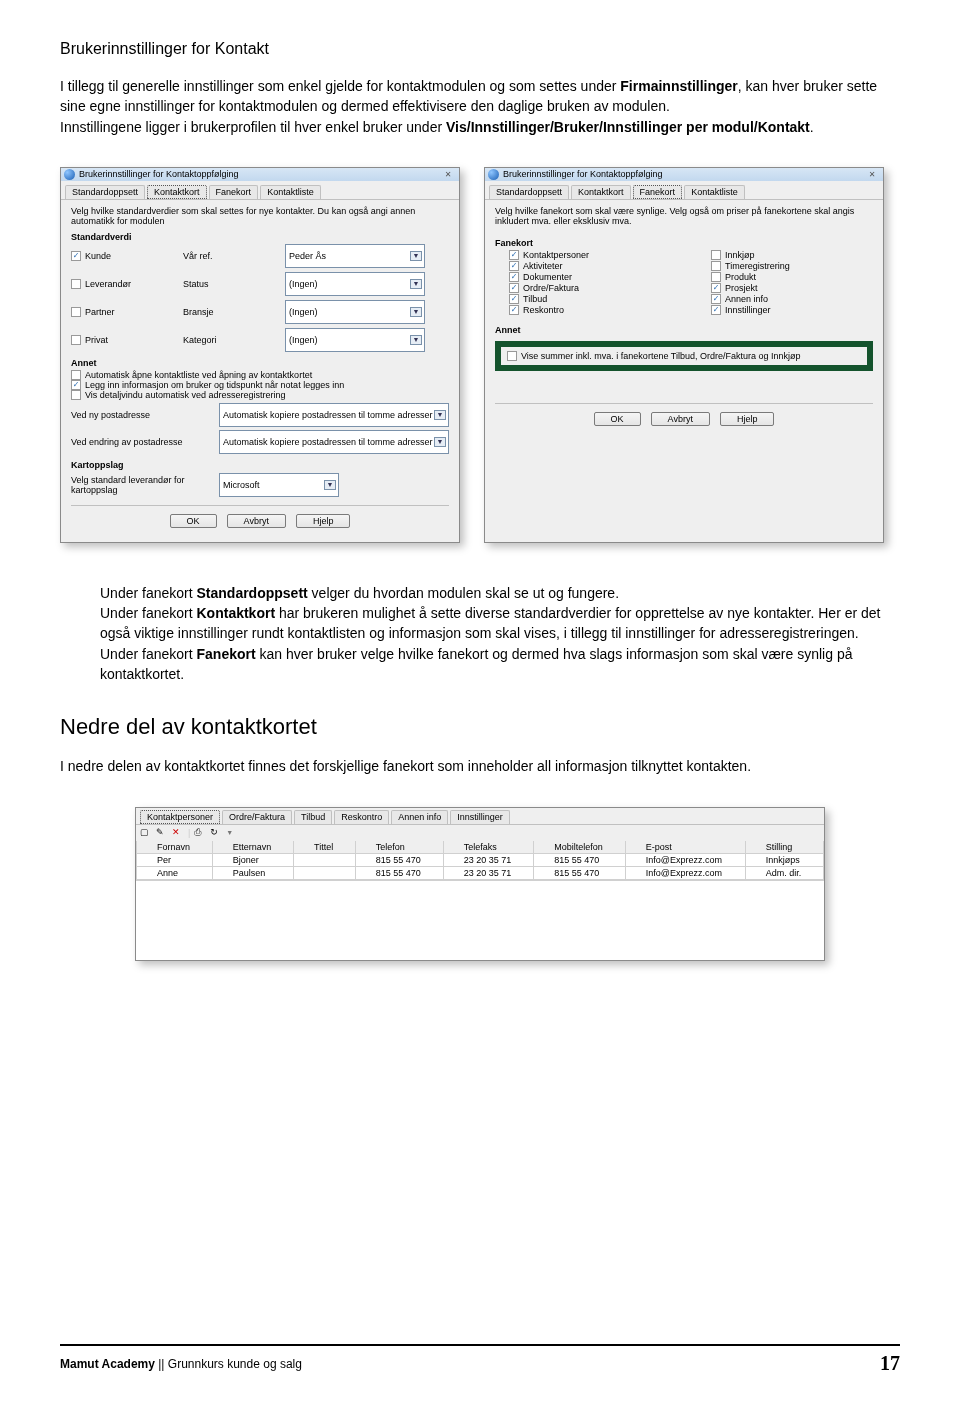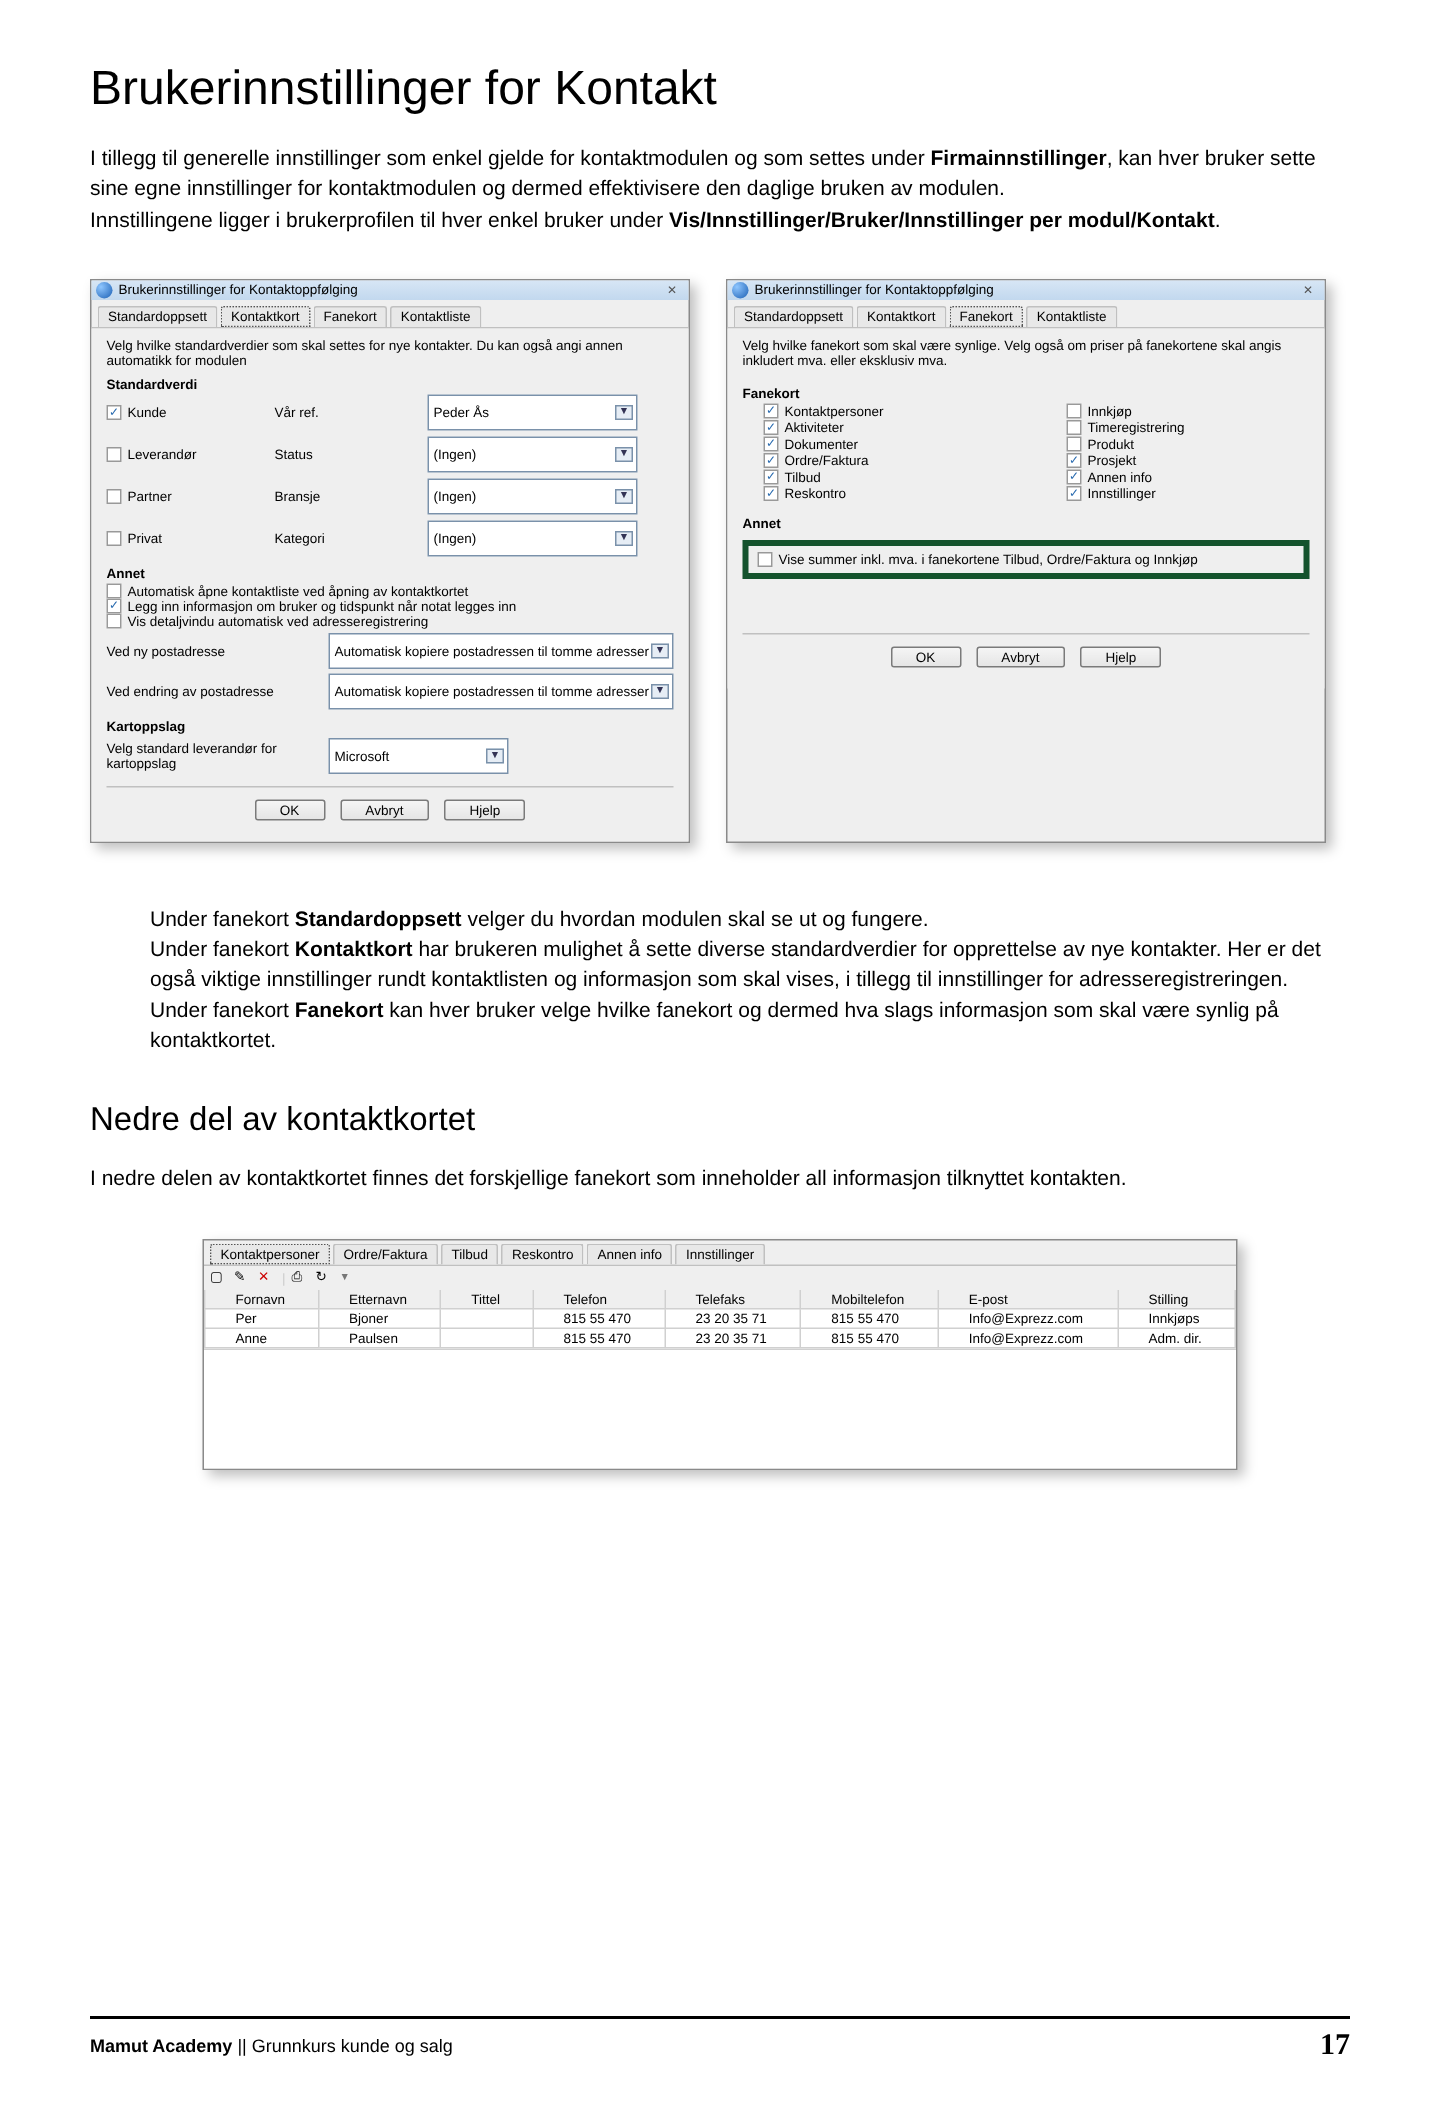--- a/index.html
+++ b/index.html
@@ -7,21 +7,21 @@
     margin: 0;
     font-family: Arial, Helvetica, sans-serif;
     background: #fff;
     color: #000;
     width: 960px;
     min-height: 1405px;
     position: relative;
     padding: 40px 60px 80px 60px;
   }
   h1[data-name="page-title"] {
-    font-size: 32px;
+    font-size: 16px;
     font-weight: 400;
     margin: 0 0 18px 0;
   }
   .body-text {
     font-size: 14px;
     line-height: 1.45;
     margin-bottom: 30px;
   }
   .bold { font-weight: 700; }
   .screenshots-row {
@@ -147,21 +147,21 @@
     border-radius: 2px;
   }
   .fanekort-cols {
     display: grid;
     grid-template-columns: 1fr 1fr;
     column-gap: 40px;
     row-gap: 1px;
     margin-left: 14px;
   }
   .annet-box {
-    border: 4px solid #14532d;
+    border: 6px solid #14532d;
     padding: 4px 6px;
     margin-top: 4px;
     background: #efefef;
   }
   .kv-row {
     display: grid;
     grid-template-columns: 1fr 230px;
     align-items: center;
     gap: 6px;
     margin: 3px 0;

